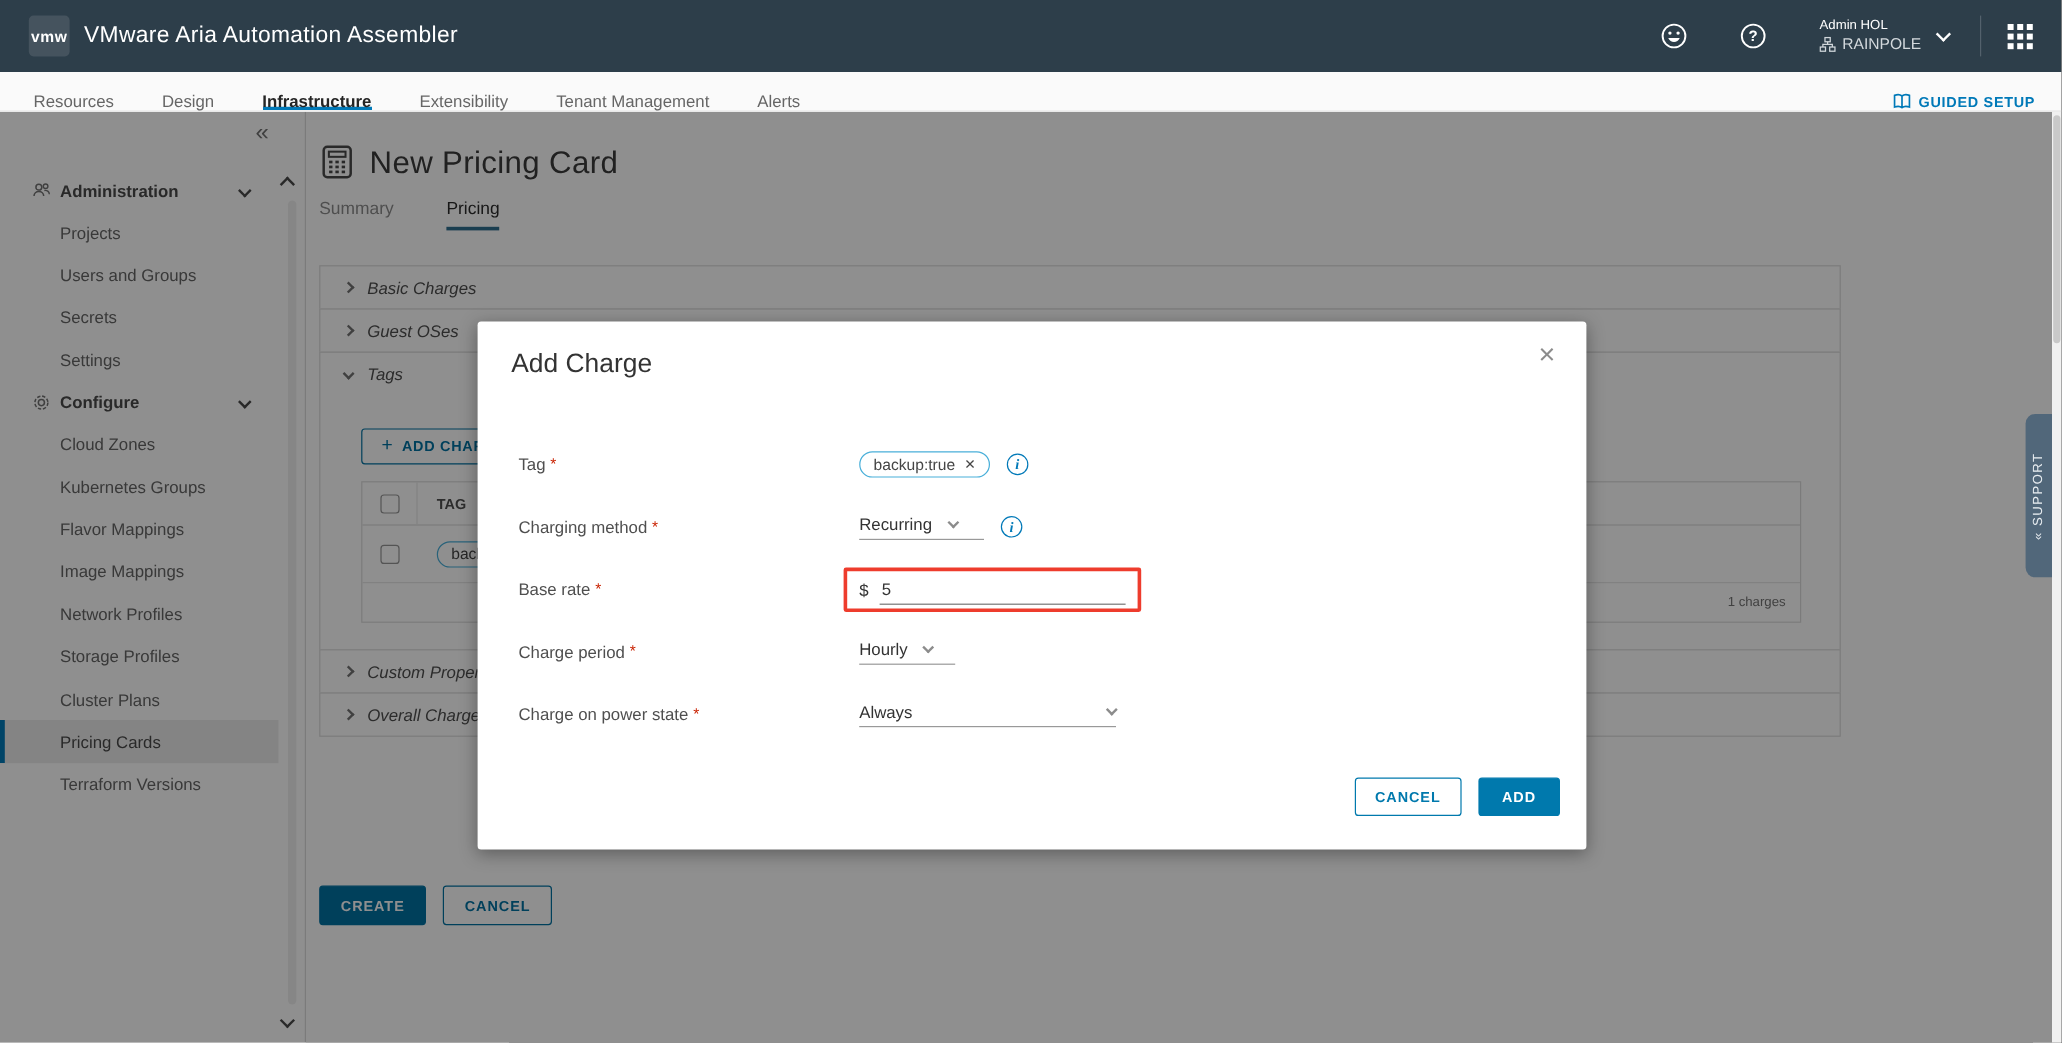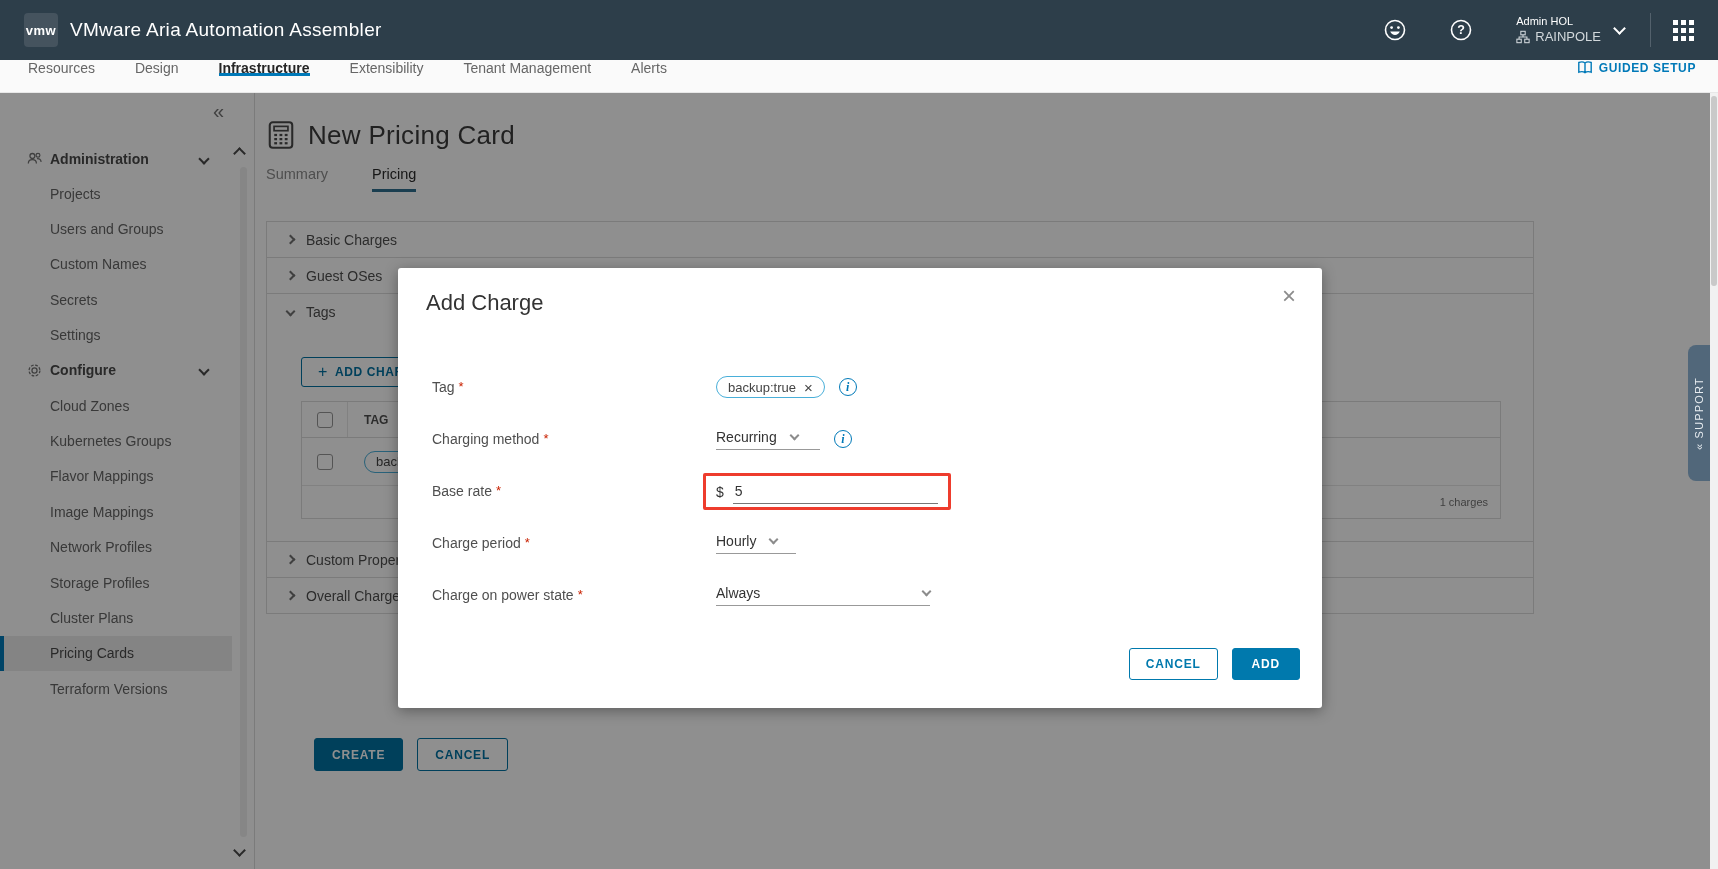--- a/index.html
+++ b/index.html
@@ -30,21 +30,21 @@
   .chev-down { transform: rotate(45deg); }
   .chev-right { transform: rotate(-45deg); }
   .chev-up { transform: rotate(-135deg); }
   .user-chev { width: 9px; height: 9px; border-color: #fff; margin: 0 0 4px 14px; cursor: pointer; }
   .header-divider { width: 1px; height: 34px; background: #53616c; margin: 0 22px 0 26px; }
   .grid-icon { display: grid; grid-template-columns: repeat(3, 5px); grid-gap: 3px; cursor: pointer; }
   .grid-icon span { width: 5px; height: 5px; background: #fff; }
   
   .main-nav {
     position: absolute; top: 60px; left: 0; right: 0; height: 33px;
-    background: #fafafa; display: flex; align-items: flex-start; padding-left: 28px;
+    background: #fafafa; display: flex; align-items: flex-end; padding-left: 28px;
     z-index: 70; border-bottom: 1px solid #e8e8e8;
   }
   .nav-tab {
     display: flex; align-items: center; margin-right: 40px; font-size: 14px;
     color: #666; cursor: pointer; white-space: nowrap;
   }
   .nav-tab.active { color: #252525; font-weight: bold; box-shadow: inset 0 -3px 0 #0079b8; }
   .guided-setup {
     margin-left: auto; margin-right: 22px; display: flex; align-items: center; gap: 6px;
     color: #0079b8; font-size: 12px; font-weight: bold; letter-spacing: .6px; cursor: pointer;
@@ -73,41 +73,41 @@
   .sb-item.selected { background: #ececec; box-shadow: inset 4px 0 0 #0079b8; color: #4a4a4a; }
   
   .main { position: absolute; left: 256px; top: 0; right: 0; bottom: 0; padding: 25px 0 0 10px; }
   .title-row { display: flex; align-items: center; gap: 12px; height: 34px; }
   .page-title { font-size: 26px; font-weight: 300; color: #3c3c3c; letter-spacing: .3px; }
   .content-tabs { display: flex; gap: 44px; margin-top: 14px; }
   .content-tab { font-size: 14.5px; color: #8c8c8c; padding-bottom: 7px; cursor: pointer; }
   .content-tab.active { color: #2b2b2b; border-bottom: 3px solid #2f6f8f; }
   .panels { margin-top: 30px; width: 1268px; }
   .panel { border: 1px solid #dcdcdc; background: #fff; margin-top: -1px; }
-  .panel-header { height: 35px; display: flex; align-items: center; font-size: 14px; color: #4f4f4f; cursor: pointer; }
+  .panel-header { height: 35px; display: flex; align-items: center; font-size: 14px; color: #4f4f4f; cursor: pointer; font-style: italic; }
   .panel-header .pchev { width: 7px; height: 7px; border-color: #737373; margin: 0 12px 0 20px; }
   .tags-body { padding: 28px 0 22px 34px; }
   .add-charge-btn {
     display: inline-flex; align-items: center; gap: 7px; height: 30px; padding: 0 16px;
     border: 1px solid #0072a3; border-radius: 3px; color: #0072a3; font-size: 12px;
     font-weight: bold; letter-spacing: .6px; background: #fff; cursor: pointer;
   }
   .bg-table { margin-top: 14px; width: 1200px; border: 1px solid #dcdcdc; }
   .bg-th { height: 36px; display: flex; align-items: center; border-bottom: 1px solid #dcdcdc; font-size: 12px; font-weight: bold; color: #4f4f4f; }
   .bg-tr { height: 48px; display: flex; align-items: center; border-bottom: 1px solid #e6e6e6; }
   .bg-tf { height: 32px; display: flex; align-items: center; justify-content: flex-end; padding-right: 12px; font-size: 11px; color: #737373; }
   .cb-cell { width: 46px; display: flex; justify-content: center; align-items: center; align-self: stretch; border-right: 1px solid #e6e6e6; }
   .checkbox { width: 16px; height: 16px; border: 1px solid #979797; border-radius: 3px; background: #fff; cursor: pointer; }
   .cell-pad { padding-left: 16px; }
   .tag-pill {
     display: inline-flex; align-items: center; gap: 8px; height: 22px; padding: 0 11px;
     border: 1px solid #49afd9; border-radius: 11px; font-size: 13px; color: #454545; background: #fff;
   }
   .pill-x { font-size: 15px; color: #454545; cursor: pointer; line-height: 1; }
-  .footer-actions { display: flex; gap: 14px; margin-top: 124px; margin-left: 48px; }
+  .footer-actions { display: flex; gap: 14px; margin-top: 124px; }
   .btn { height: 33px; border-radius: 3px; font-size: 12px; font-weight: bold; letter-spacing: .8px; cursor: pointer; display: inline-flex; align-items: center; justify-content: center; font-family: "Liberation Sans", sans-serif; }
   .btn-primary { background: #0072a3; color: #fff; border: 1px solid #0072a3; padding: 0 17px; }
   .btn-outline { background: transparent; color: #0072a3; border: 1px solid #0072a3; padding: 0 17px; }
   
   .page-scrollbar { position: absolute; right: 0; top: 0; bottom: 0; width: 8px; background: #f1f1f1; z-index: 50; }
   .page-scroll-thumb { position: absolute; top: 3px; right: 1px; width: 6px; height: 190px; background: #c9c9c9; border-radius: 3px; }
   .support-tab {
     position: absolute; right: 8px; top: 252px; width: 22px; height: 136px;
     background: #51677a; border-radius: 8px 0 0 8px; z-index: 50;
     display: flex; align-items: center; justify-content: center; cursor: pointer;
@@ -236,21 +236,20 @@
                 <path d="M2.2 12.6c0-2.2 1.7-3.6 3.8-3.6s3.8 1.4 3.8 3.6" fill="none" stroke="#737373" stroke-width="1.2"></path>
                 <circle cx="11.3" cy="4.9" r="1.8" fill="none" stroke="#737373" stroke-width="1.1"></circle>
                 <path d="M10.3 8.2c2-.4 3.9.9 3.9 3" fill="none" stroke="#737373" stroke-width="1.1"></path>
               </svg>
             </span>
             <span>Administration</span>
             <span class="chev chev-down sb-chev"></span>
           </div>
           <div class="sb-item">Projects</div>
           <div class="sb-item">Users and Groups</div>
-          <div class="sb-item">Custom Names</div>
           <div class="sb-item">Secrets</div>
           <div class="sb-item">Settings</div>
           <div class="sb-section-header">
             <span class="sb-ico">
               <svg width="17" height="17" viewBox="0 0 16 16">
                 <circle cx="8" cy="8" r="2.4" fill="none" stroke="#737373" stroke-width="1.2"></circle>
                 <circle cx="8" cy="8" r="5.1" fill="none" stroke="#737373" stroke-width="1.2" stroke-dasharray="2.6 1.4"></circle>
               </svg>
             </span>
             <span>Configure</span>

